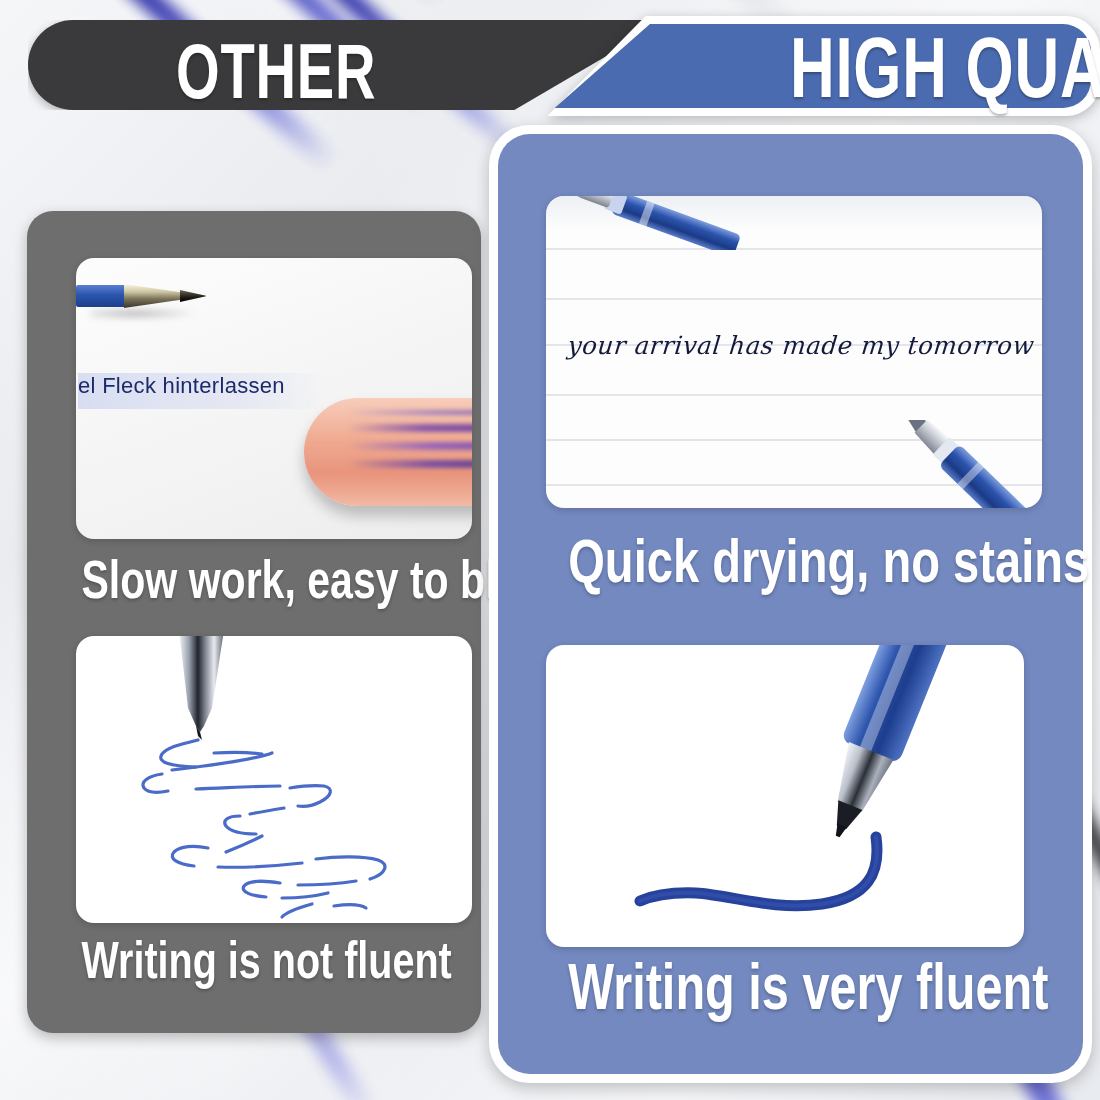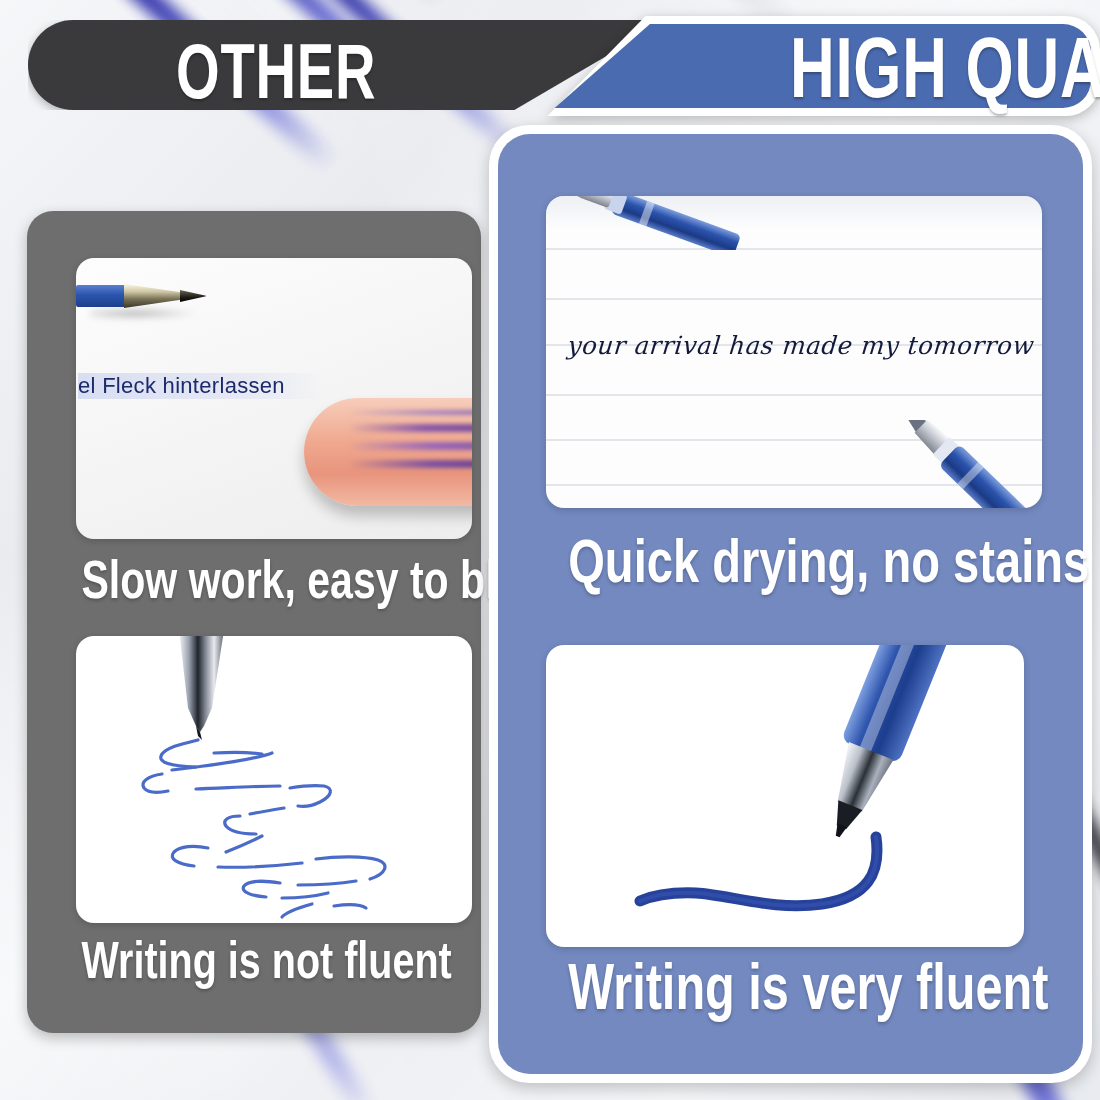--- a/index.html
+++ b/index.html
@@ -90,21 +90,21 @@
   .tip-a .metal{position:absolute;left:48px;top:1px;width:62px;height:24px;
      background:linear-gradient(180deg,#fbf7e6 0%,#cfc7a4 32%,#7a7358 62%,#3a3628 100%);
      -webkit-clip-path:polygon(0 0,100% 38%,100% 62%,0 100%);
      clip-path:polygon(0 0,100% 38%,100% 62%,0 100%);}
   .tip-a .nib{position:absolute;left:104px;top:7px;width:26px;height:12px;
      background:linear-gradient(180deg,#6b6554 0%,#1e1c16 60%,#000 100%);
      -webkit-clip-path:polygon(0 0,100% 48%,100% 52%,0 100%);
      clip-path:polygon(0 0,100% 48%,100% 52%,0 100%);}
   .tip-a .shadow{position:absolute;left:14px;top:24px;width:110px;height:13px;
      background:radial-gradient(ellipse at 40% 50%,rgba(0,0,0,.26),rgba(0,0,0,0) 70%);filter:blur(3px);}
-  .smudge-text{position:absolute;left:2px;top:115px;width:245px;height:26px;
+  .smudge-text{position:absolute;left:2px;top:115px;width:245px;height:36px;
      font-family:"Liberation Sans",sans-serif;font-size:22px;font-weight:400;
      color:#1b2a6b;letter-spacing:.3px;white-space:nowrap;
      background:linear-gradient(90deg,rgba(190,200,235,.55),rgba(205,212,238,.35) 70%,rgba(255,255,255,0));
      filter:blur(.55px);}
   .finger{position:absolute;left:228px;top:140px;width:230px;height:108px;
      border-radius:60px 0 0 60px;
      background:linear-gradient(180deg,#f7cdbb 0%,#f0ab92 38%,#e9947c 70%,#f2b9a4 100%);
      box-shadow:0 10px 14px rgba(0,0,0,.22);}
   .finger .ink{position:absolute;left:44px;height:8px;border-radius:4px;filter:blur(2.2px);}
   .finger .i1{top:26px;width:190px;background:linear-gradient(90deg,rgba(120,70,150,0),#8b5aa8 40%,#6b4490);}

